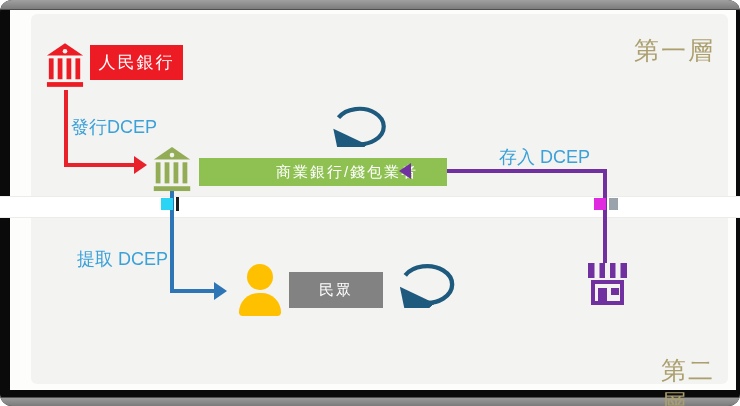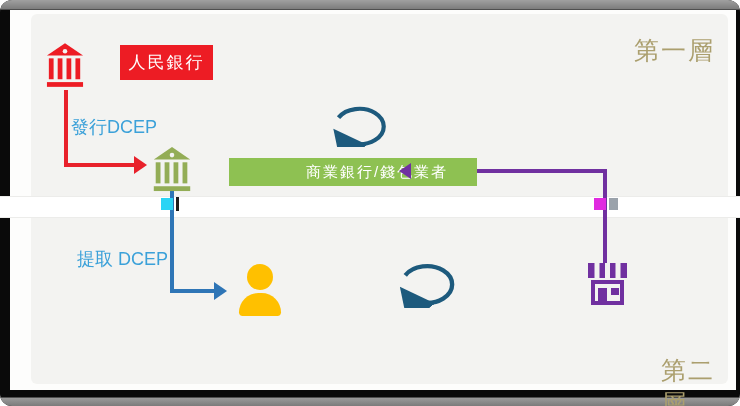--- a/index.html
+++ b/index.html
@@ -18,21 +18,21 @@
   .panel-bottom{top:216px;height:168px;border-radius:0 0 6px 6px;}
   .band{position:absolute;left:0;top:196px;width:740px;height:20px;background:#ffffff;border-top:1px solid #ececea;border-bottom:1px solid #ececea;z-index:3;}
 
   
   .abs{position:absolute;z-index:5;}
 
   
   .tier-label{color:#ab9f6e;font-size:25px;letter-spacing:2px;z-index:5;}
 
   
-  .label-box{display:flex;align-items:center;justify-content:center;color:#ffffff;letter-spacing:2px;z-index:5;margin-left:30px;}
+  .label-box{display:flex;align-items:center;justify-content:center;color:#ffffff;letter-spacing:2px;z-index:5;}
   .box-red{background:#ed1c24;font-size:17px;}
   .box-green{background:#8ec152;font-size:15px;padding-left:48px;}
   .box-gray{background:#828282;font-size:15px;}
 
   
   .flow-label{color:#3ba1d9;font-size:18px;white-space:nowrap;z-index:6;}
 
   
   .line{position:absolute;z-index:4;}
   .red-line{background:#e8212b;}
@@ -107,37 +107,39 @@
     <svg width="57" height="41" viewBox="0 0 60 44">
       <defs>
         <marker id="ah1" markerWidth="9" markerHeight="9" refX="6" refY="4" orient="auto">
           <path d="M0,0 L8,4 L0,8 z" fill="#1d5a7d"></path>
         </marker>
       </defs>
       <path d="M 7.5 12.5 A 26 19 0 1 1 7.5 31.5" fill="none" stroke="#1d5a7d" stroke-width="4.5" marker-end="url(#ah1)"></path>
     </svg>
   </div>
 
+  <div class="abs flow-label" style="left:499px;top:145px;">存入 DCEP</div>
   <div class="line purple-line" style="left:410px;top:169px;width:196px;height:4px;"></div>
   <div class="line purple-line" style="left:603px;top:169px;width:4px;height:94px;"></div>
   <div class="tri tri-left-purple" style="left:399px;top:163px;"></div>
 
   <div class="line blue-line" style="left:170px;top:191px;width:4px;height:101px;"></div>
 
   <div class="marker" style="left:161px;top:198px;width:12px;height:12px;background:#2ad4f5;"></div>
   <div class="marker" style="left:176px;top:197px;width:3px;height:14px;background:#1c1c1c;"></div>
   <div class="marker" style="left:594px;top:198px;width:12px;height:12px;background:#e02ae0;"></div>
   <div class="marker" style="left:609px;top:198px;width:9px;height:12px;background:#9aa2ab;"></div>
 
   <div class="abs flow-label" style="left:77px;top:247px;">提取 DCEP</div>
   <div class="line blue-line" style="left:170px;top:289px;width:46px;height:4px;"></div>
   <div class="tri tri-right-blue" style="left:214px;top:282px;"></div>
 
   <div class="person-head" style="left:247px;top:264px;"></div>
   <div class="person-body" style="left:239px;top:293px;"></div>
+  <div class="abs label-box box-gray" style="left:289px;top:272px;width:94px;height:36px;">民眾</div>
 
   <div class="abs" style="left:398px;top:261px;">
     <svg width="58" height="47" viewBox="0 0 60 44">
       <defs>
         <marker id="ah2" markerWidth="9" markerHeight="9" refX="6" refY="4" orient="auto">
           <path d="M0,0 L8,4 L0,8 z" fill="#1d5a7d"></path>
         </marker>
       </defs>
       <path d="M 7.5 12.5 A 26 19 0 1 1 7.5 31.5" fill="none" stroke="#1d5a7d" stroke-width="4.5" marker-end="url(#ah2)"></path>
     </svg>

